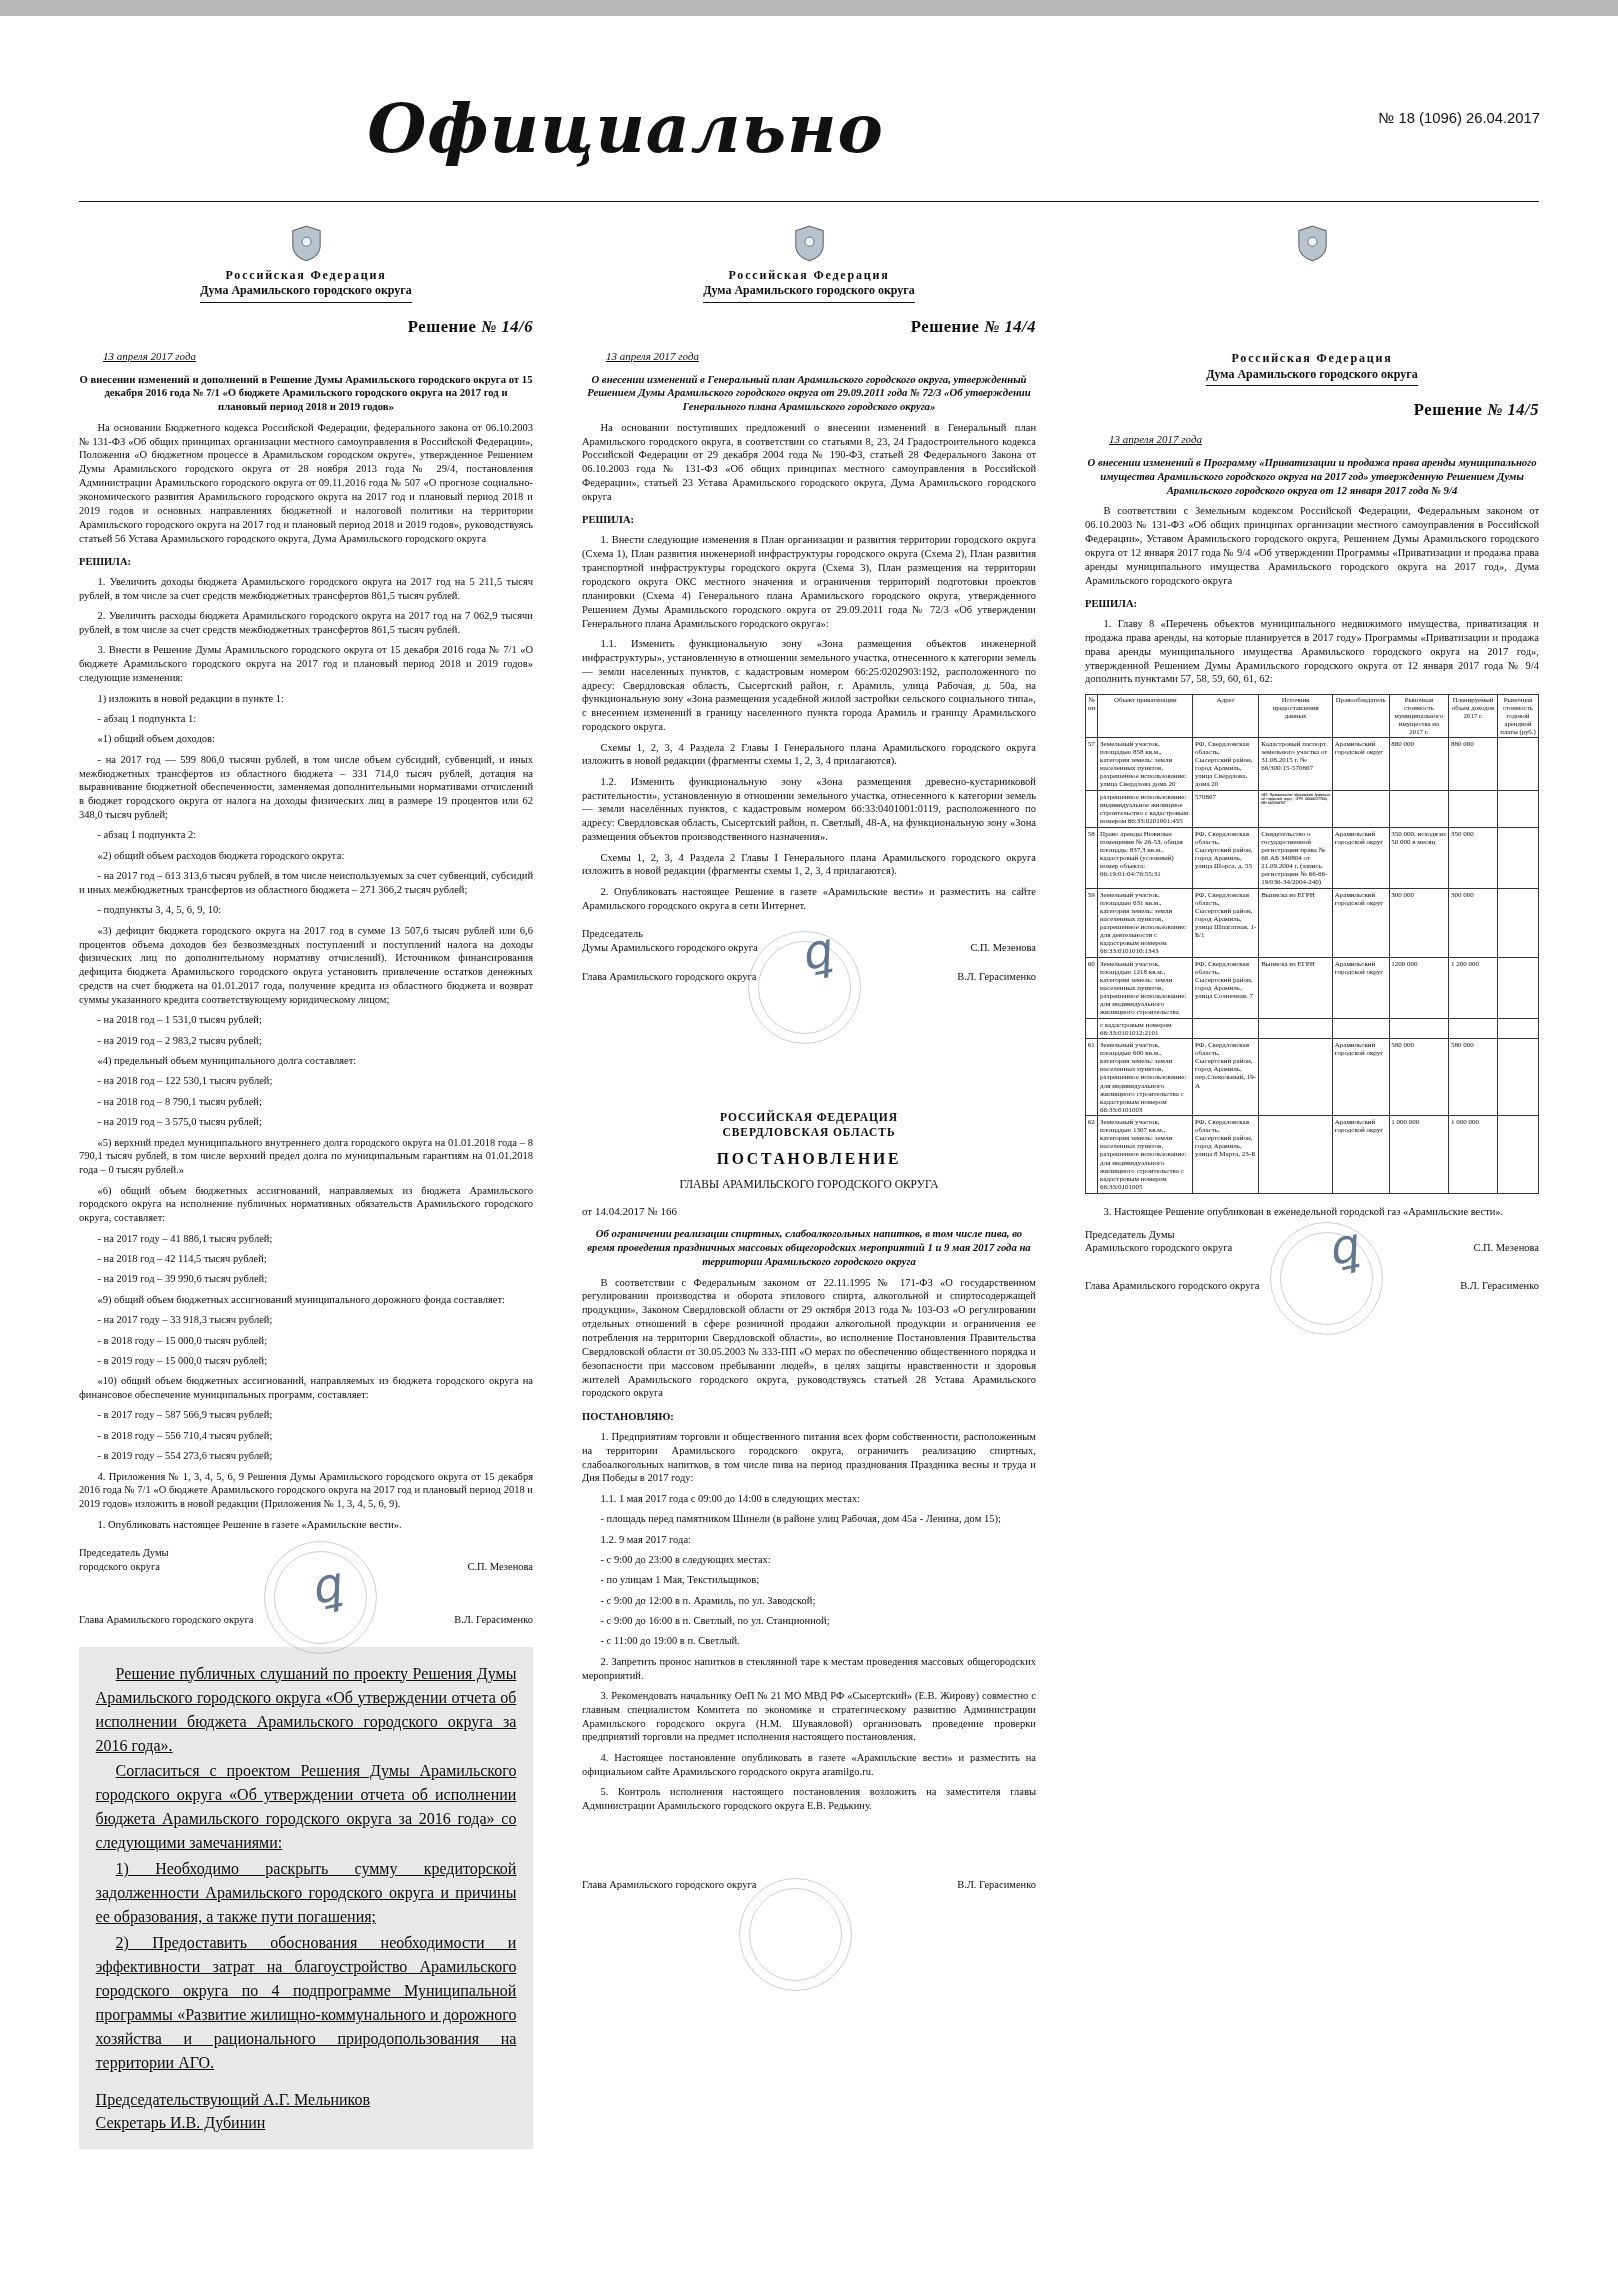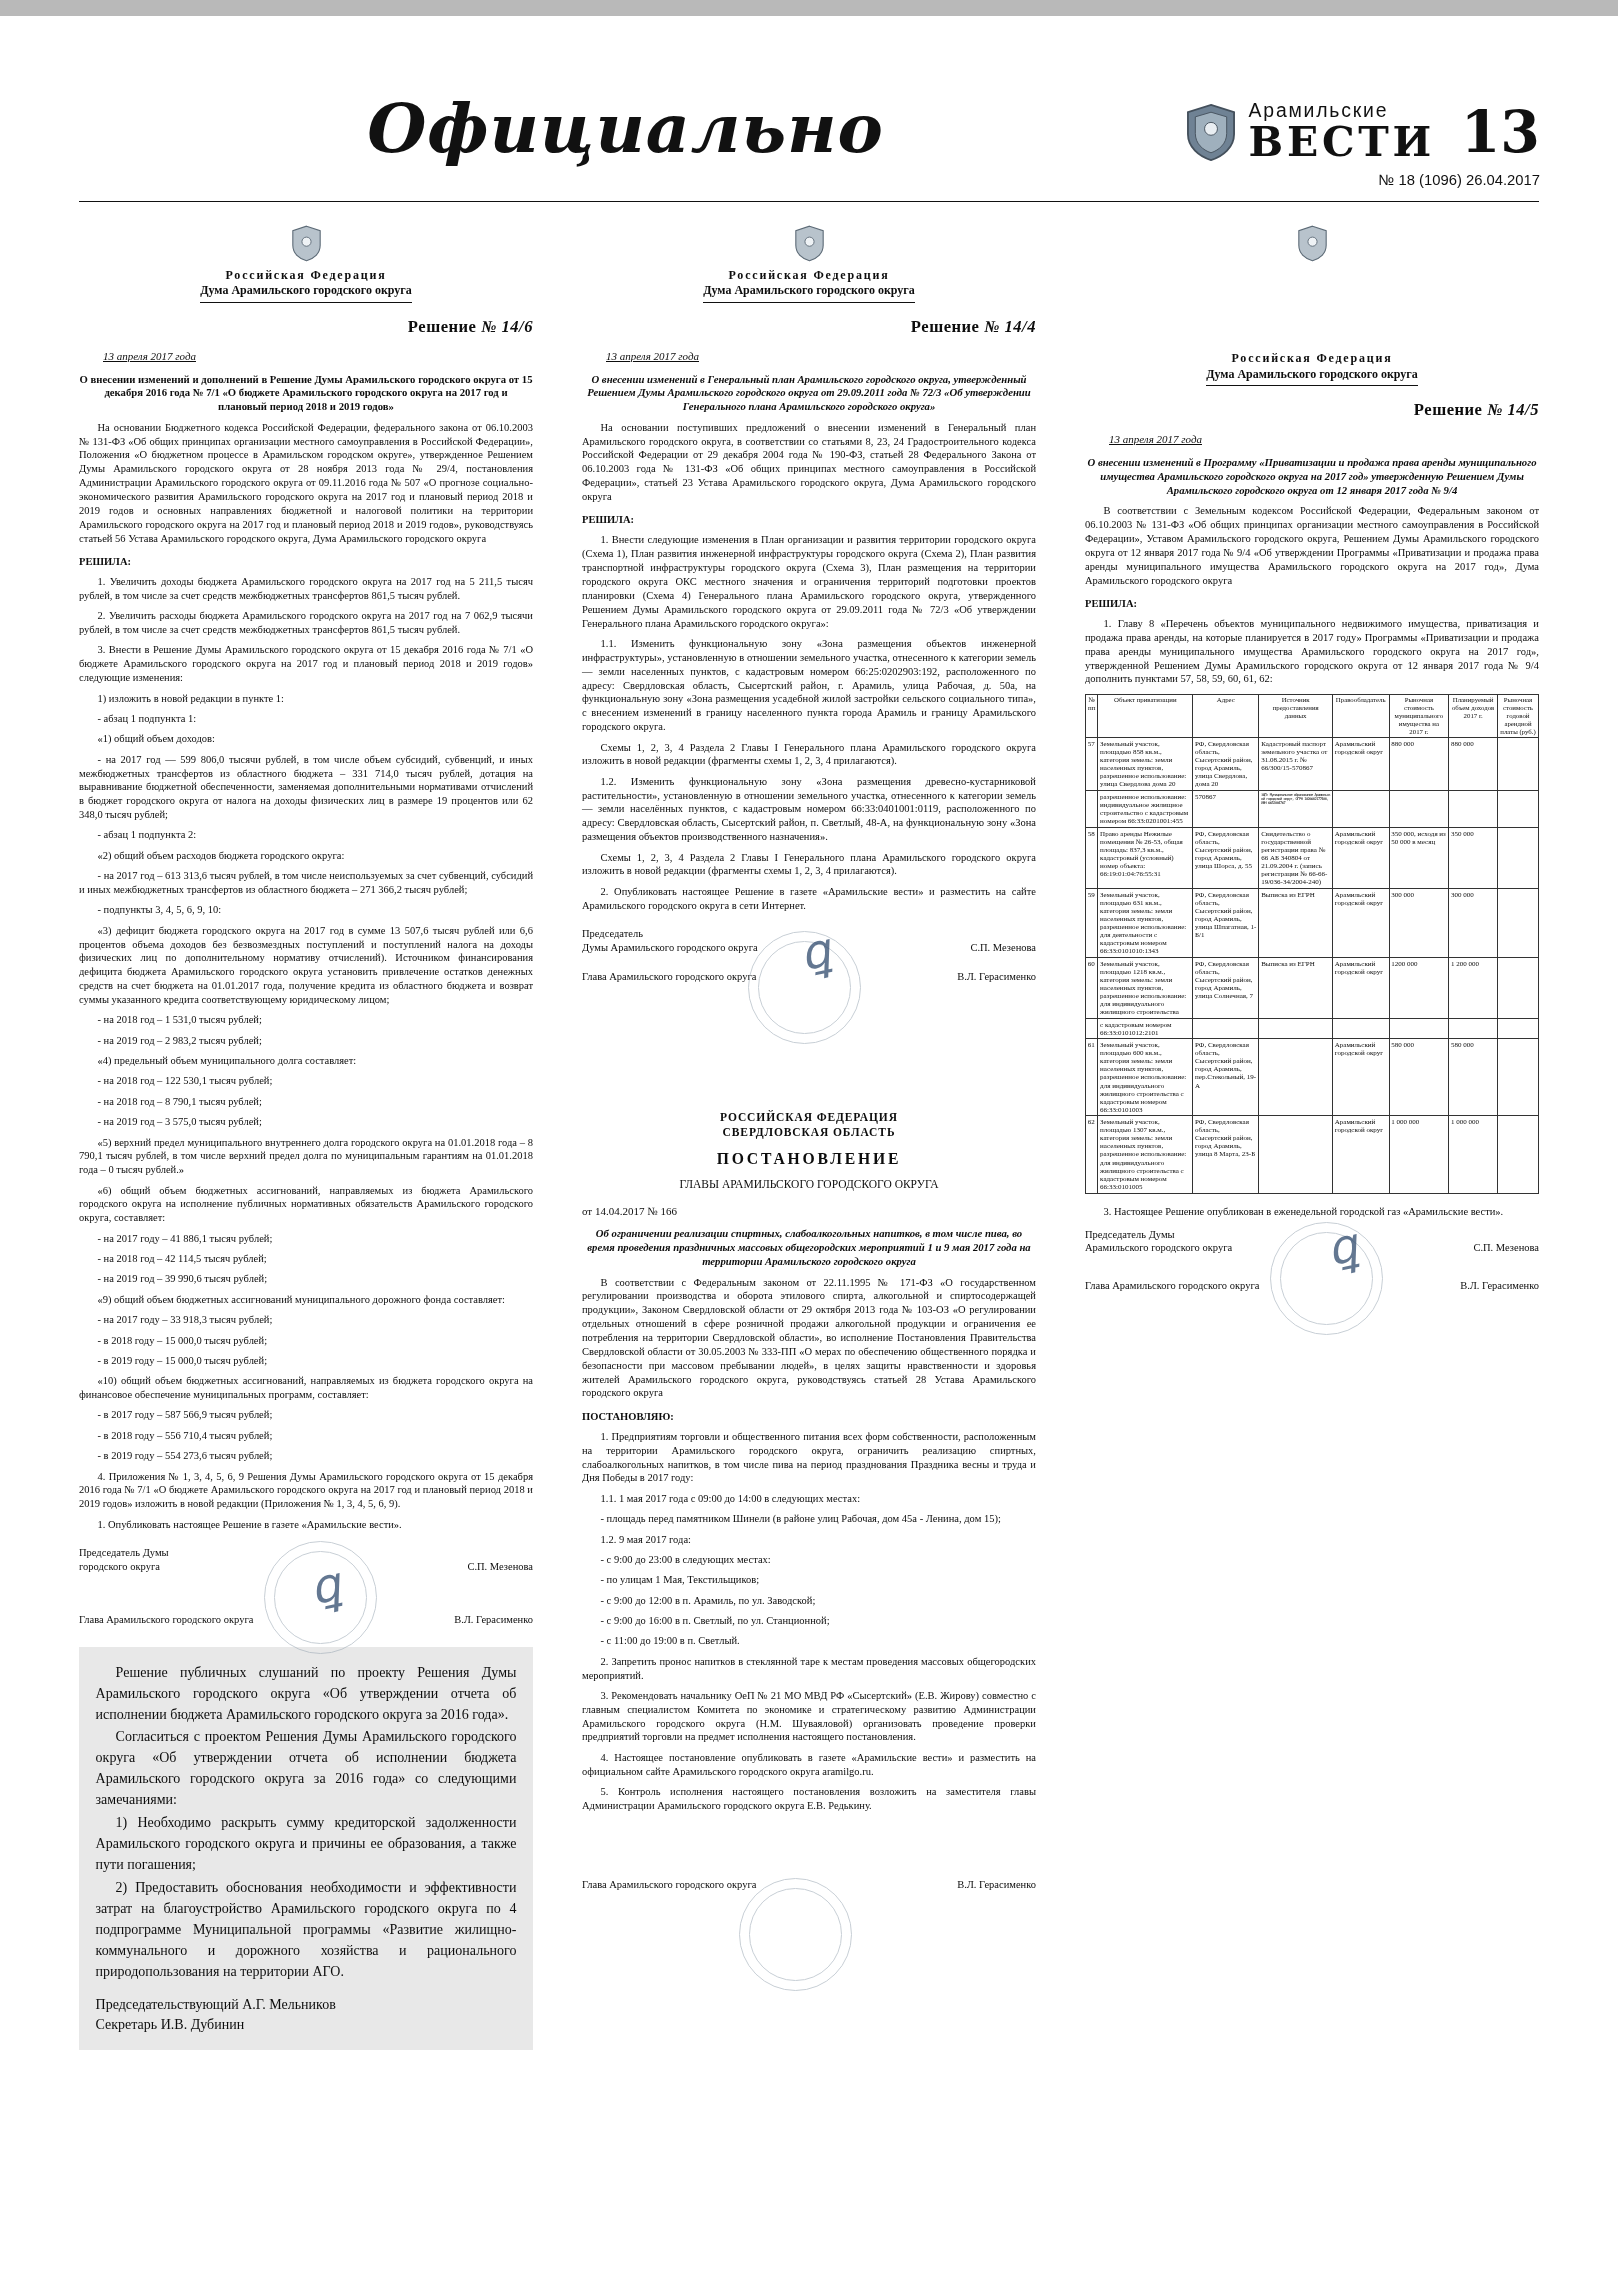--- a/index.html
+++ b/index.html
@@ -75,22 +75,22 @@
     content:"";position:absolute;left:9.2px;top:9.2px;right:9.2px;bottom:9.2px;
     border:0.9px solid #9aa7b3;border-radius:50%;
   }
   .scribble{
     position:absolute;font-family:"DejaVu Serif",serif;font-size:48px;color:#2f4a6d;
     opacity:.75;transform:rotate(-12deg);font-style:italic;
   }
 
   
   .greybox{
-    background:#e8e8e8;padding:14.8px 16.6px;font-size:14px;line-height:1.5;
-    text-align:justify;margin-top:20px;
+    background:#e8e8e8;padding:14.8px 16.6px;font-size:16px;line-height:1.5;
+    text-align:justify;margin-top:20px;text-decoration:underline;
   }
   .greybox p{text-indent:20px;margin:0 0 1.8px 0;}
   .greybox .sign{text-align:left;margin-top:13px;text-indent:0;line-height:1.45;}
 
   
   .post-head{text-align:center;margin-top:16.6px;}
   .post-head .l1{font-weight:700;font-size:11.5px;letter-spacing:0.9px;}
   .post-head .l2{font-weight:700;font-size:11.5px;letter-spacing:0.9px;}
   .post-head .l3{font-weight:700;font-size:15.7px;letter-spacing:2.8px;margin-top:9.2px;}
   .post-head .l4{font-size:11.5px;margin-top:7.4px;}
@@ -106,34 +106,20 @@
   .tail-sign{margin-top:9.2px;font-size:10.5px;position:relative;}
 </style>
 </head>
 <body>
 
 <div class="page">
 
   <div class="masthead">
     <div class="masthead-title">Официально</div>
     <div class="masthead-right">
-      <div class="brand-row">
-        <div class="crest">
-          <svg width="54" height="59" viewBox="0 0 58 64">
-            <path d="M29 2 L54 10 L54 34 C54 48 42 58 29 62 C16 58 4 48 4 34 L4 10 Z" fill="#6f8294" stroke="#44505c" stroke-width="2"></path>
-            <path d="M29 10 L46 15 L46 33 C46 44 38 51 29 54 C20 51 12 44 12 33 L12 15 Z" fill="#9fb0bd" stroke="#44505c" stroke-width="1"></path>
-            <circle cx="29" cy="28" r="7" fill="#e9eef2" stroke="#44505c"></circle>
-          </svg>
-        </div>
-        <div class="brand-words">
-          <div class="brand-top">Арамильские</div>
-          <div class="brand-bottom">ВЕСТИ</div>
-        </div>
-        <div class="page-num">13</div>
-      </div>
       <div class="issue-line">№ 18 (1096) 26.04.2017</div>
     </div>
   </div>
   <div class="rule"></div>
 
   <div class="cols">
 
     <div class="col col1">
 
       <svg class="emblem" viewBox="0 0 34 40">

